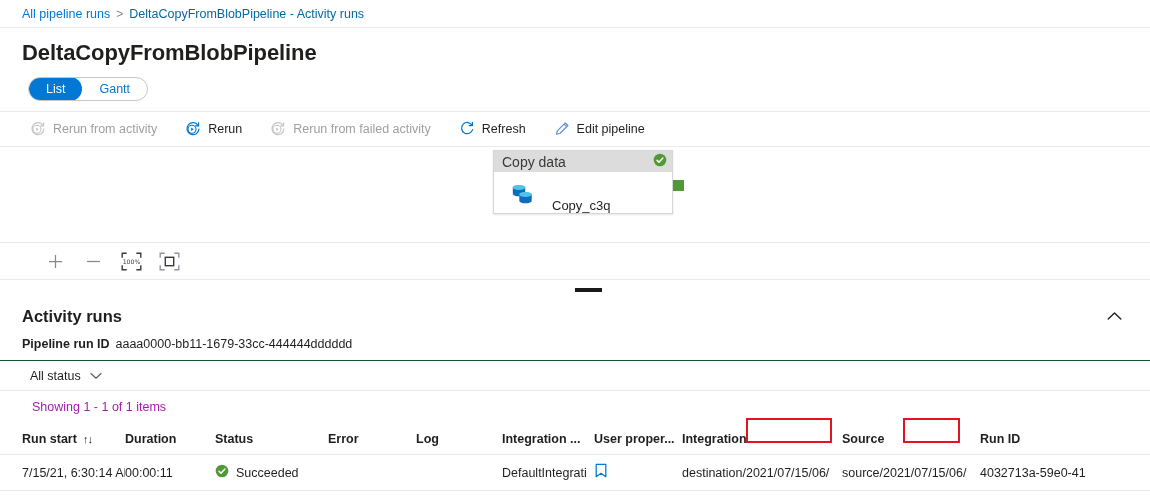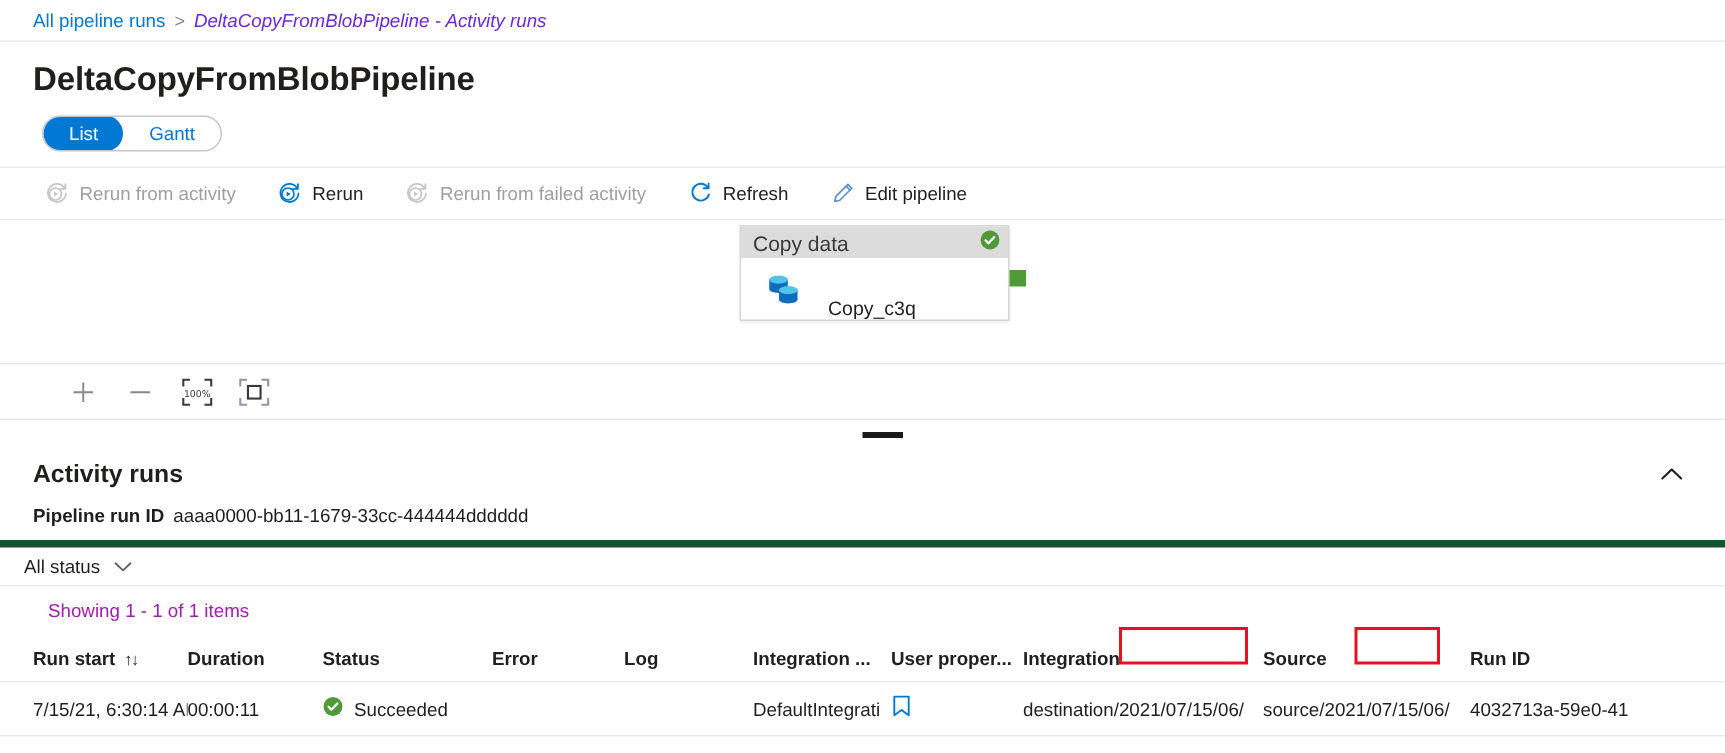--- a/index.html
+++ b/index.html
@@ -13,21 +13,21 @@
   .app { position: relative; width: 1150px; height: 502px; background:#fff; }
 
   
   .breadcrumb {
     height: 28px; display: flex; align-items: center;
     padding: 0 0 0 22px; font-size: 12.5px;
     border-bottom: 1px solid #edebe9; background:#fff;
   }
   .bc-link { color: #0078d4; cursor: pointer; }
   .bc-sep { color: #8a8886; margin: 0 6px; font-size: 12px; }
-  .bc-current { color: #6d28d9; font-style: italic; }
+  .bc-current { color: #0369a1; }
 
   
   .title-row { padding: 12px 22px 0 22px; }
   .page-title { font-size: 22px; font-weight: 600; color: #201f1e; letter-spacing: -0.1px; }
 
   
   .pill-wrap { padding: 11px 12px 0 28px; }
   .pill {
     display: inline-flex; align-items: center;
     border: 1px solid #c8c6c4; border-radius: 14px;
@@ -101,23 +101,23 @@
   .collapse { cursor: pointer; padding: 4px; display:flex; }
 
   .runid-row {
     padding: 6px 0 0 22px; font-size: 12.5px; color: #201f1e;
     display: flex; gap: 6px;
   }
   .runid-label { font-weight: 600; }
   .runid-val { font-weight: 400; }
 
   .status-bar {
-    margin-top: 9px; height: 31px; border-top: 5px solid #14532d;
+    margin-top: 9px; height: 31px; border-top: 1px solid #14532d;
     border-bottom: 1px solid #edebe9; display: flex; align-items: center;
-    padding-left: 16px;
+    padding-left: 30px;
   }
   .status-drop {
     display: flex; align-items: center; gap: 9px;
     font-size: 12.5px; color: #201f1e; cursor: pointer;
   }
 
   .showing { padding: 9px 0 0 32px; font-size: 12.5px; color: #a21caf; }
 
   
   .tbl { margin-top: 9px; width: 100%; position: relative; }

